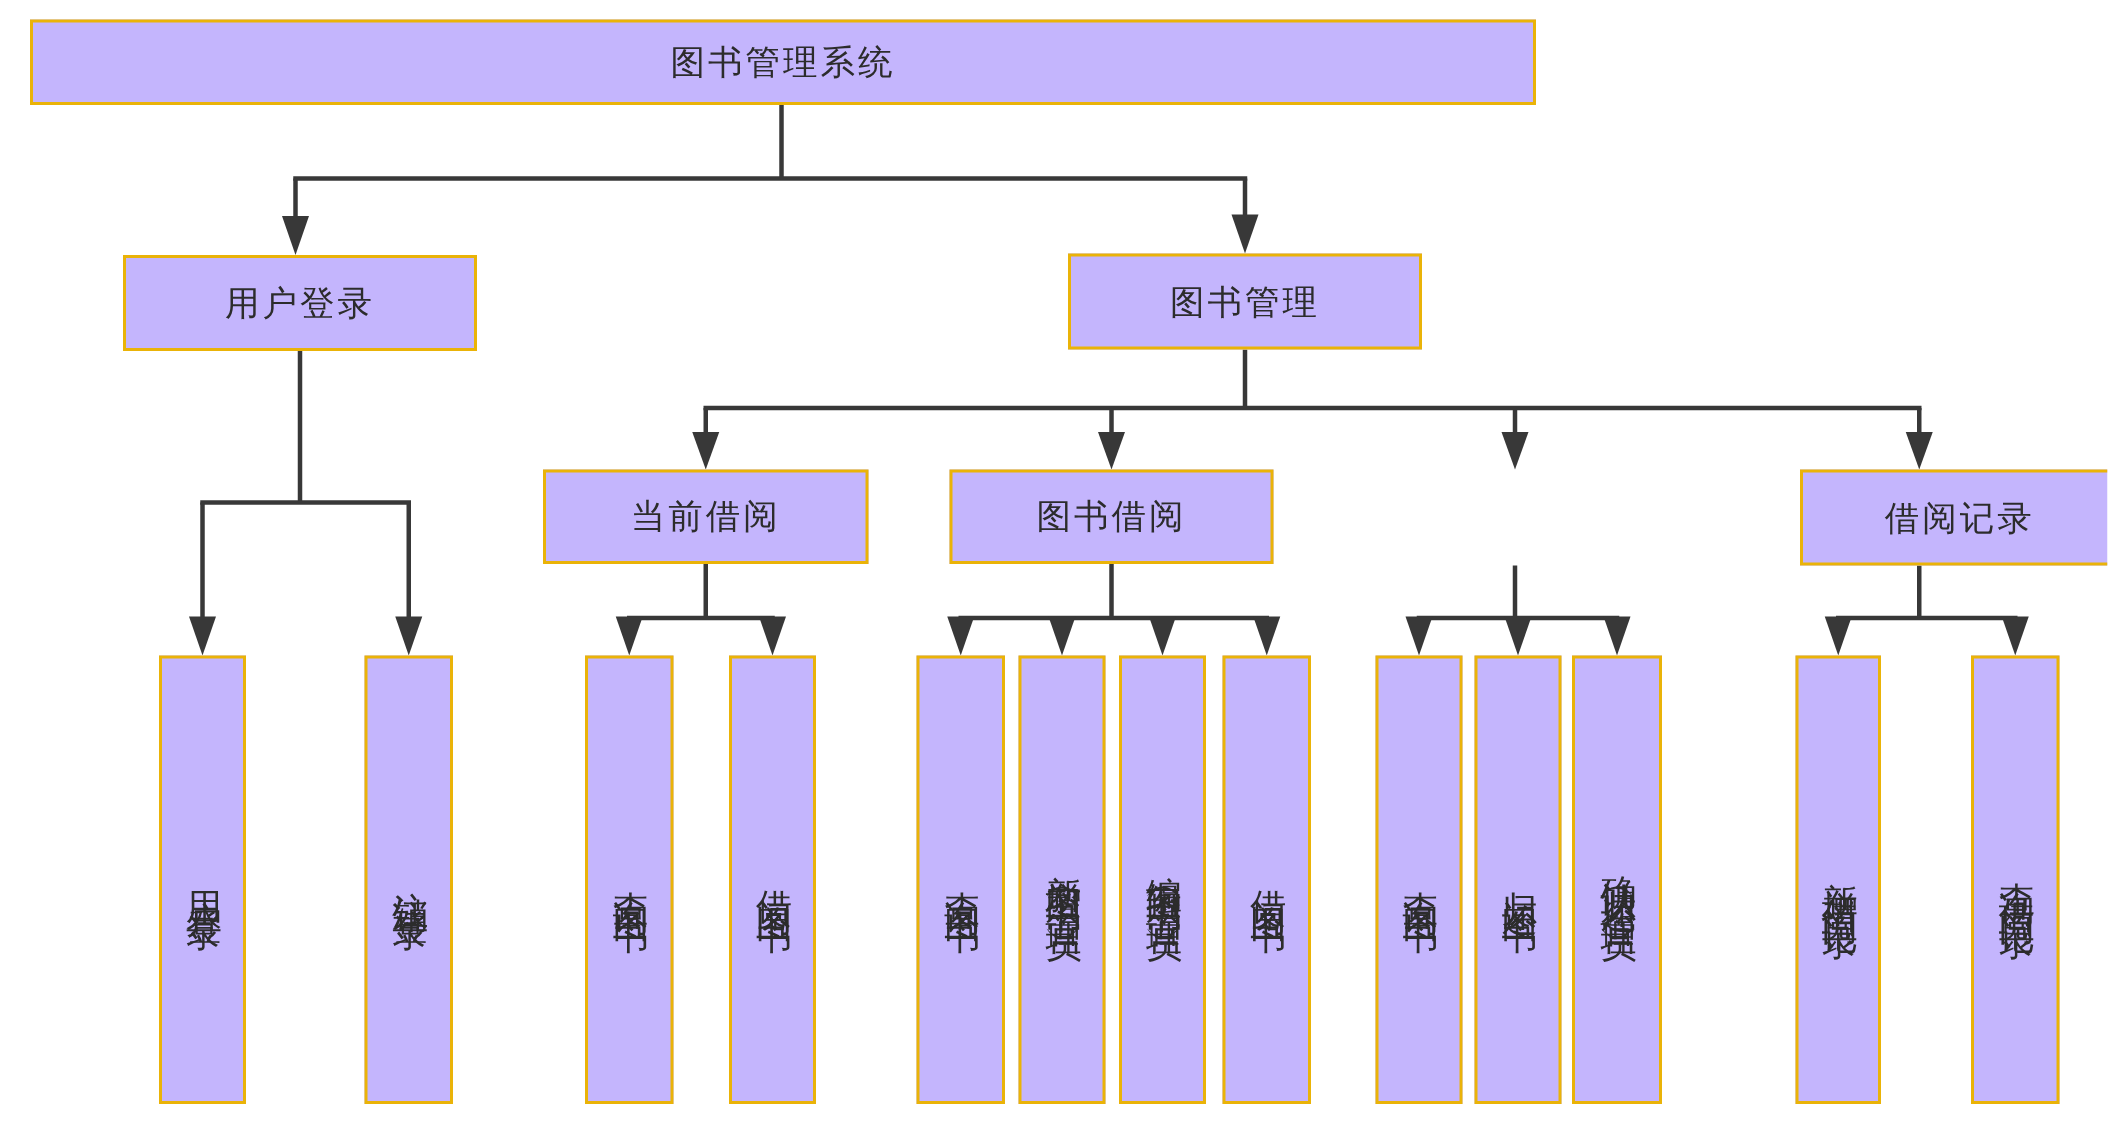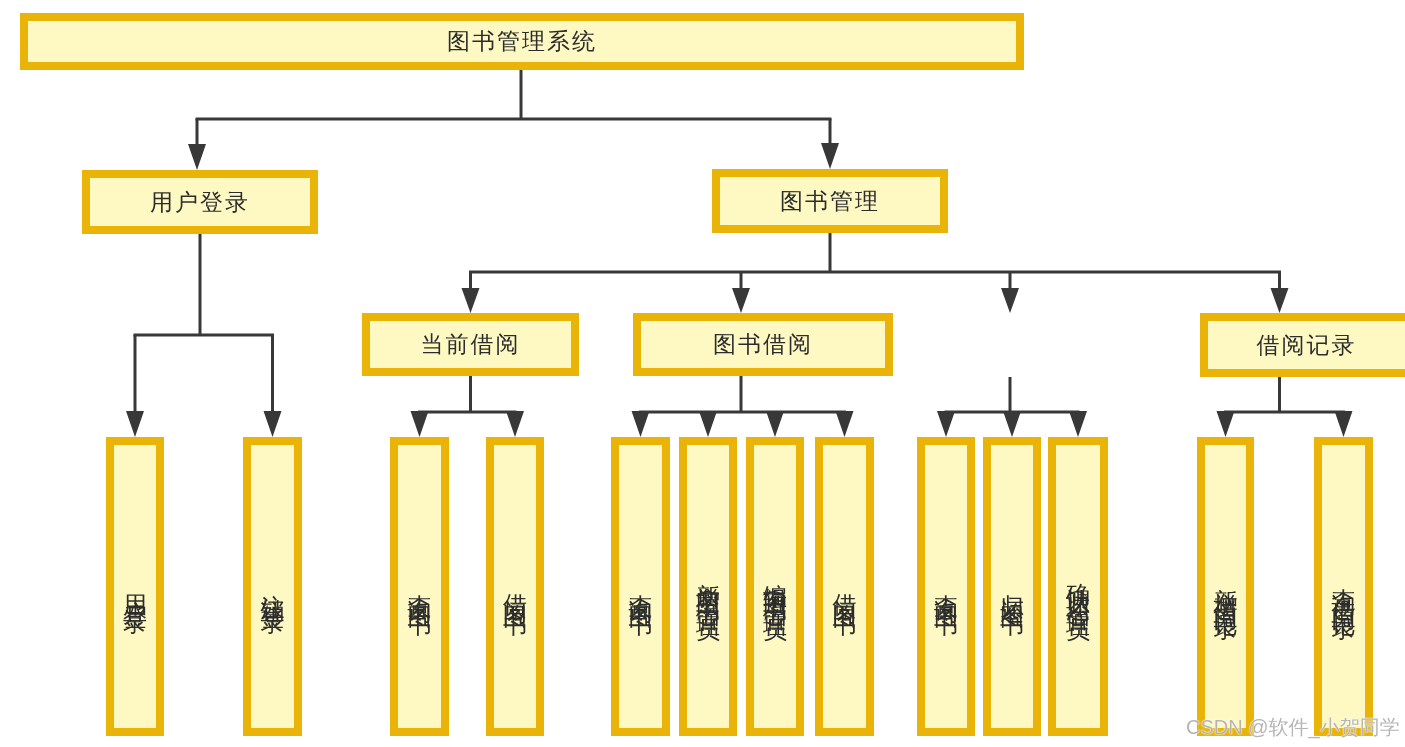--- a/index.html
+++ b/index.html
@@ -17,22 +17,22 @@
   }
   .connectors {
     position: absolute;
     left: 0;
     top: 0;
     z-index: 1;
   }
   .node {
     position: absolute;
     box-sizing: border-box;
-    background: #fef9c3;
-    border: 8px solid #eab308;
+    background: #c4b5fd;
+    border: 2px solid #eab308;
     color: #2c2c2c;
     display: flex;
     align-items: center;
     justify-content: center;
     z-index: 2;
   }
   .hbox {
     font-size: 23px;
     letter-spacing: 2px;
     white-space: nowrap;
@@ -128,36 +128,35 @@
       <polygon points="1334.5,411 1352.5,411 1343.5,437"></polygon>
     </g>
   </svg>
 
   <div class="node hbox" style="left:20px;top:13px;width:1004px;height:57px;">图书管理系统</div>
 
   <div class="node hbox" style="left:82px;top:170px;width:236px;height:64px;">用户登录</div>
   <div class="node hbox" style="left:712px;top:169px;width:236px;height:64px;text-align:right;">图书管理</div>
 
   <div class="node hbox" style="left:362px;top:313px;width:217px;height:63px;">当前借阅</div>
-  <div class="node hbox" style="left:633px;top:313px;width:260px;height:63px;">图书借阅</div>
+  <div class="node hbox" style="left:633px;top:313px;width:216px;height:63px;">图书借阅</div>
   <div class="node hbox" style="left:1200px;top:313px;width:213px;height:64px;">借阅记录</div>
 
   <div class="node vbox" style="left:106px;top:437px;width:58px;height:299px;">用户登录</div>
   <div class="node vbox" style="left:243px;top:437px;width:59px;height:299px;">注销登录</div>
 
   <div class="node vbox" style="left:390px;top:437px;width:59px;height:299px;">查询图书</div>
   <div class="node vbox" style="left:486px;top:437px;width:58px;height:299px;">借阅图书</div>
 
   <div class="node vbox" style="left:611px;top:437px;width:59px;height:299px;">查询图书</div>
   <div class="node vbox" style="left:679px;top:437px;width:58px;height:299px;letter-spacing:5px;">新增图书（管理员）</div>
   <div class="node vbox" style="left:746px;top:437px;width:58px;height:299px;letter-spacing:5px;">编辑图书（管理员）</div>
   <div class="node vbox" style="left:815px;top:437px;width:59px;height:299px;">借阅图书</div>
 
   <div class="node vbox" style="left:917px;top:437px;width:58px;height:299px;">查询图书</div>
   <div class="node vbox" style="left:983px;top:437px;width:58px;height:299px;">归还图书</div>
   <div class="node vbox" style="left:1048px;top:437px;width:60px;height:299px;letter-spacing:5px;">确认归还（管理员）</div>
 
   <div class="node vbox" style="left:1197px;top:437px;width:57px;height:299px;">新增借阅记录</div>
   <div class="node vbox" style="left:1314px;top:437px;width:59px;height:299px;">查询借阅记录</div>
 
-  <div class="watermark">CSDN @软件_小贺同学</div>
 
 </div>
 
 </body></html>

